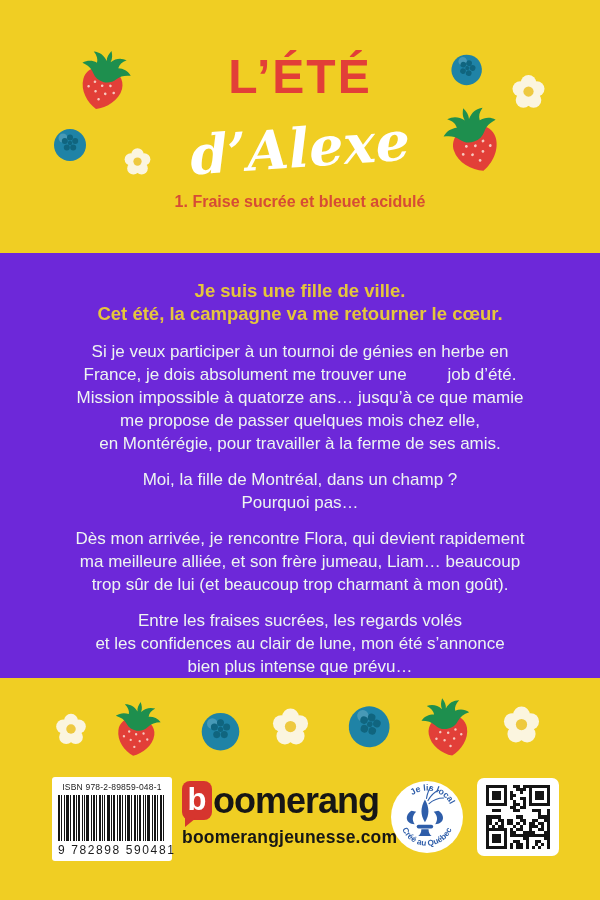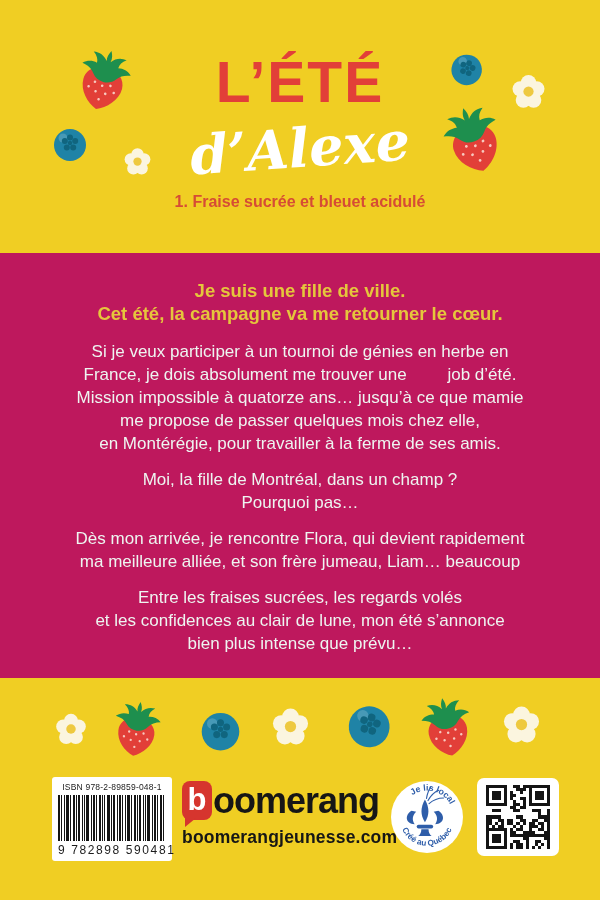--- a/index.html
+++ b/index.html
@@ -6,31 +6,31 @@
   body{font-family:"Liberation Sans", sans-serif; -webkit-font-smoothing:antialiased;}
   .cover{position:relative;width:600px;height:900px;background:#F0CE23;overflow:hidden;}
 
   
   .deco{position:absolute;}
   .defs{position:absolute;width:0;height:0;overflow:hidden;}
 
   
   .header{position:absolute;top:0;left:0;width:600px;height:253px;}
   .title{position:absolute;top:46px;left:0;width:600px;text-align:center;
-         font-size:57px;line-height:1.28;font-weight:bold;letter-spacing:2px;
+         font-size:48px;line-height:1.28;font-weight:bold;letter-spacing:2px;
          color:#E23F38;margin:0;}
   .title-script{position:absolute;top:116px;left:0;width:600px;text-align:center;
          font-family:"DejaVu Serif", serif;font-style:italic;font-weight:bold;
          font-size:54px;line-height:1.2;color:#FFFFFF;transform:rotate(-4deg);}
   .subtitle{position:absolute;top:193px;left:0;width:600px;text-align:center;
          font-size:16px;font-weight:600;color:#D64C35;}
 
   
   .panel{position:absolute;top:253px;left:0;width:600px;height:425px;
-         background:#be185d;box-sizing:border-box;padding:26px 26px 0;
+         background:#6d28d9;box-sizing:border-box;padding:26px 26px 0;
          text-align:center;}
   .headline{font-size:18.5px;font-weight:bold;line-height:23px;color:#E5C63C;margin:0 0 15px;}
   .para{font-size:17px;line-height:23px;color:#EEF5F1;margin:0 0 13px;}
   .para:last-child{margin-bottom:0;}
   .ital{margin-left:36px;}
 
   
   .footer{position:absolute;top:678px;left:0;width:600px;height:172px;}
 
   .barcode-box{position:absolute;left:52px;top:99px;width:120px;height:84px;
@@ -144,20 +144,21 @@
       <span>me propose de passer quelques mois chez elle,</span><br>
       <span>en Montérégie, pour travailler à la ferme de ses amis.</span>
     </p>
     <p class="para">
       <span>Moi, la fille de Montréal, dans un champ ?</span><br>
       <span>Pourquoi pas…</span>
     </p>
     <p class="para">
       <span>Dès mon arrivée, je rencontre Flora, qui devient rapidement</span><br>
       <span>ma meilleure alliée, et son frère jumeau, Liam… beaucoup</span><br>
+      <span>trop sûr de lui (et beaucoup trop charmant à mon goût).</span>
     </p>
     <p class="para">
       <span>Entre les fraises sucrées, les regards volés</span><br>
       <span>et les confidences au clair de lune, mon été s’annonce</span><br>
       <span>bien plus intense que prévu…</span>
     </p>
   </section>
 
   <div class="footer">
 

